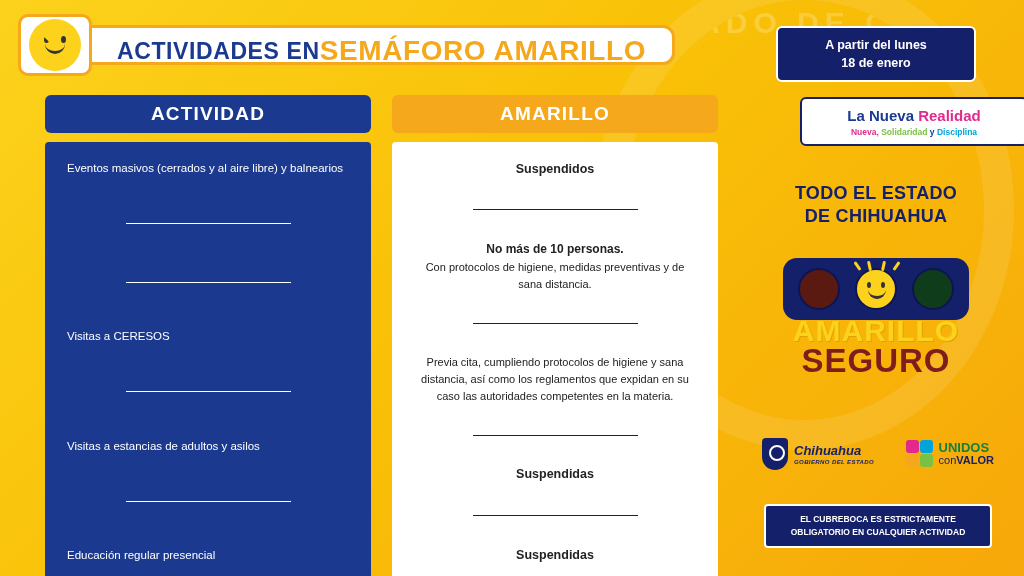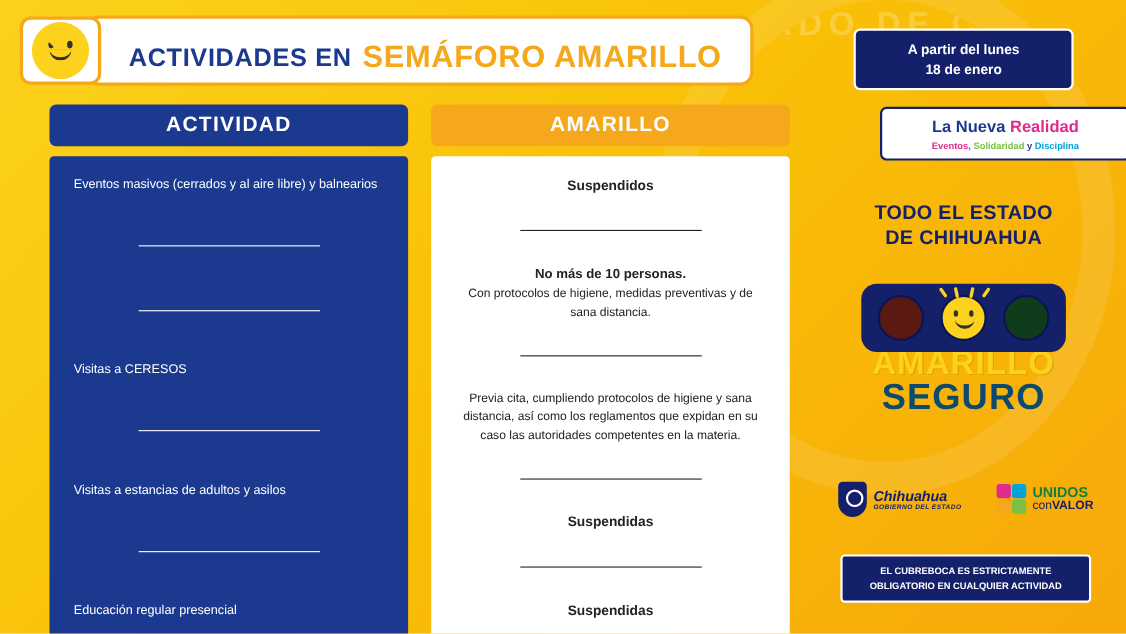--- a/index.html
+++ b/index.html
@@ -67,24 +67,24 @@
   .sun-rays i {
     position: absolute; left: 50%; top: 50%;
     width: 4px; height: 30px; margin: -15px 0 0 -2px;
     background: #fcd21c; border-radius: 2px;
   }
 
   .title-bar {
     background: #fff;
     border: 3px solid #f5a81c;
     border-radius: 12px;
-    height: 64px;
+    height: 40px;
     padding: 12px 26px 0 36px;
     margin-left: -14px;
-    display: flex; align-items: center; gap: 10px;
+    display: flex; align-items: center; 
     z-index: 2;
   }
   .title-a { color: #1b3a8f; font-size: 23px; font-weight: bold; letter-spacing: .6px; }
   .title-b { color: #f5a81c; font-size: 28px; font-weight: bold; letter-spacing: .6px; }
 
   
   .col {
     position: absolute; top: 95px;
   }
   .col-head {
@@ -178,21 +178,21 @@
   .lamp-rays { position: absolute; left: -5px; top: -9px; width: 52px; height: 14px; }
   .lamp-rays i {
     position: absolute; top: 0; width: 3px; height: 10px;
     background: #fcd21c; border-radius: 2px;
   }
   .sem-word1 {
     color: #fcd21c; font-size: 30px; font-weight: bold; letter-spacing: 1px;
     margin-top: -6px; text-shadow: 1px 1px 0 #e0a300;
   }
   .sem-word2 {
-    color: #0c4a6e; font-size: 33px; font-weight: bold; letter-spacing: 1px; margin-top: -6px;
+    color: #7f1d1d; font-size: 33px; font-weight: bold; letter-spacing: 1px; margin-top: -6px;
   }
 
   .logos {
     position: absolute; left: 34px; top: 438px; width: 232px;
     display: flex; align-items: center; justify-content: space-between;
   }
   .chih-logo { display: flex; align-items: center; gap: 6px; font-style: italic; }
   .shield {
     width: 26px; height: 32px; background: #15206b;
     border-radius: 4px 4px 13px 13px; position: relative;
@@ -280,21 +280,21 @@
     <div>A partir del lunes</div>
     <div>18 de enero</div>
   </div>
 
   <div class="realidad">
     <div class="l1">
       <span class="b">La Nueva</span>
       <span class="r">Realidad</span>
     </div>
     <div class="l2">
-      <span class="u">Eventos,</span>
+      <span class="u">Nueva,</span>
       <span class="s">Solidaridad</span>
       <span class="y">y</span>
       <span class="d">Disciplina</span>
     </div>
   </div>
 
   <div class="estado">
     <div>TODO EL ESTADO</div>
     <div>DE CHIHUAHUA</div>
   </div>

